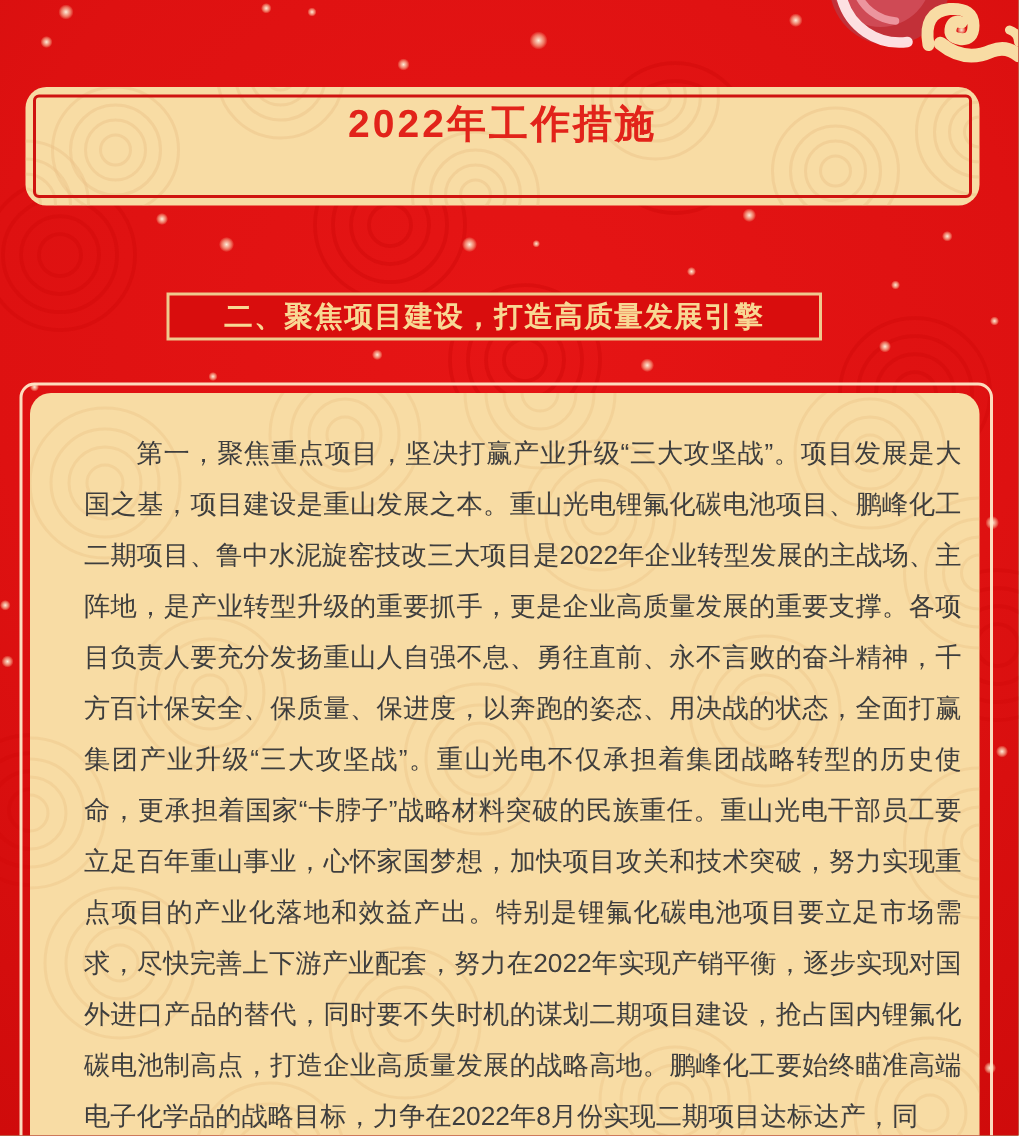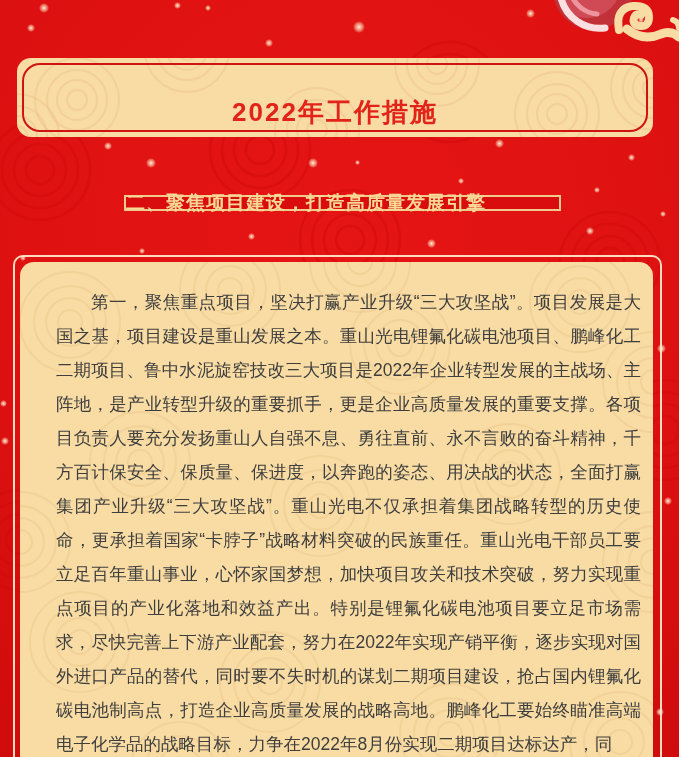--- a/index.html
+++ b/index.html
@@ -26,31 +26,31 @@
   .dot{
     position:absolute;border-radius:50%;z-index:1;
     background:radial-gradient(circle, rgba(255,248,225,.95) 0%, rgba(255,235,190,.45) 45%, rgba(255,225,170,0) 72%);
   }
   
   .title-box{
     position:absolute;left:17px;top:58px;width:636px;height:79px;
     background:var(--panel-cream);border-radius:14px;overflow:hidden;z-index:2;
   }
   .title-box-inner{
-    position:absolute;inset:5px;border:2px solid #cf1310;border-radius:18px;
-    display:flex;align-items:flex-end;justify-content:center;z-index:2;
+    position:absolute;inset:5px;border:2px solid #cf1310;border-radius:4px;
+    display:flex;align-items:flex-start;justify-content:center;z-index:2;
   }
   .title-text{
     margin:0;font-size:26px;font-weight:700;letter-spacing:2px;color:var(--title-red);
   }
   
   .section-banner{
-    position:absolute;left:124px;top:195px;width:437px;height:16px;box-sizing:border-box;
+    position:absolute;left:111px;top:195px;width:437px;height:32px;box-sizing:border-box;
     background:var(--banner-red);border:2px solid var(--gold);
-    display:flex;align-items:center;z-index:2;
+    display:flex;align-items:center;justify-content:center;z-index:2;
   }
   .section-banner-text{
     margin:0;font-size:19px;font-weight:700;letter-spacing:1px;color:var(--banner-text-gold);
   }
   
   .content-frame{
     position:absolute;left:13px;top:255px;width:649px;height:530px;box-sizing:border-box;
     border:2px solid rgba(255,238,205,.92);border-radius:10px;z-index:2;
   }
   .content-card{

